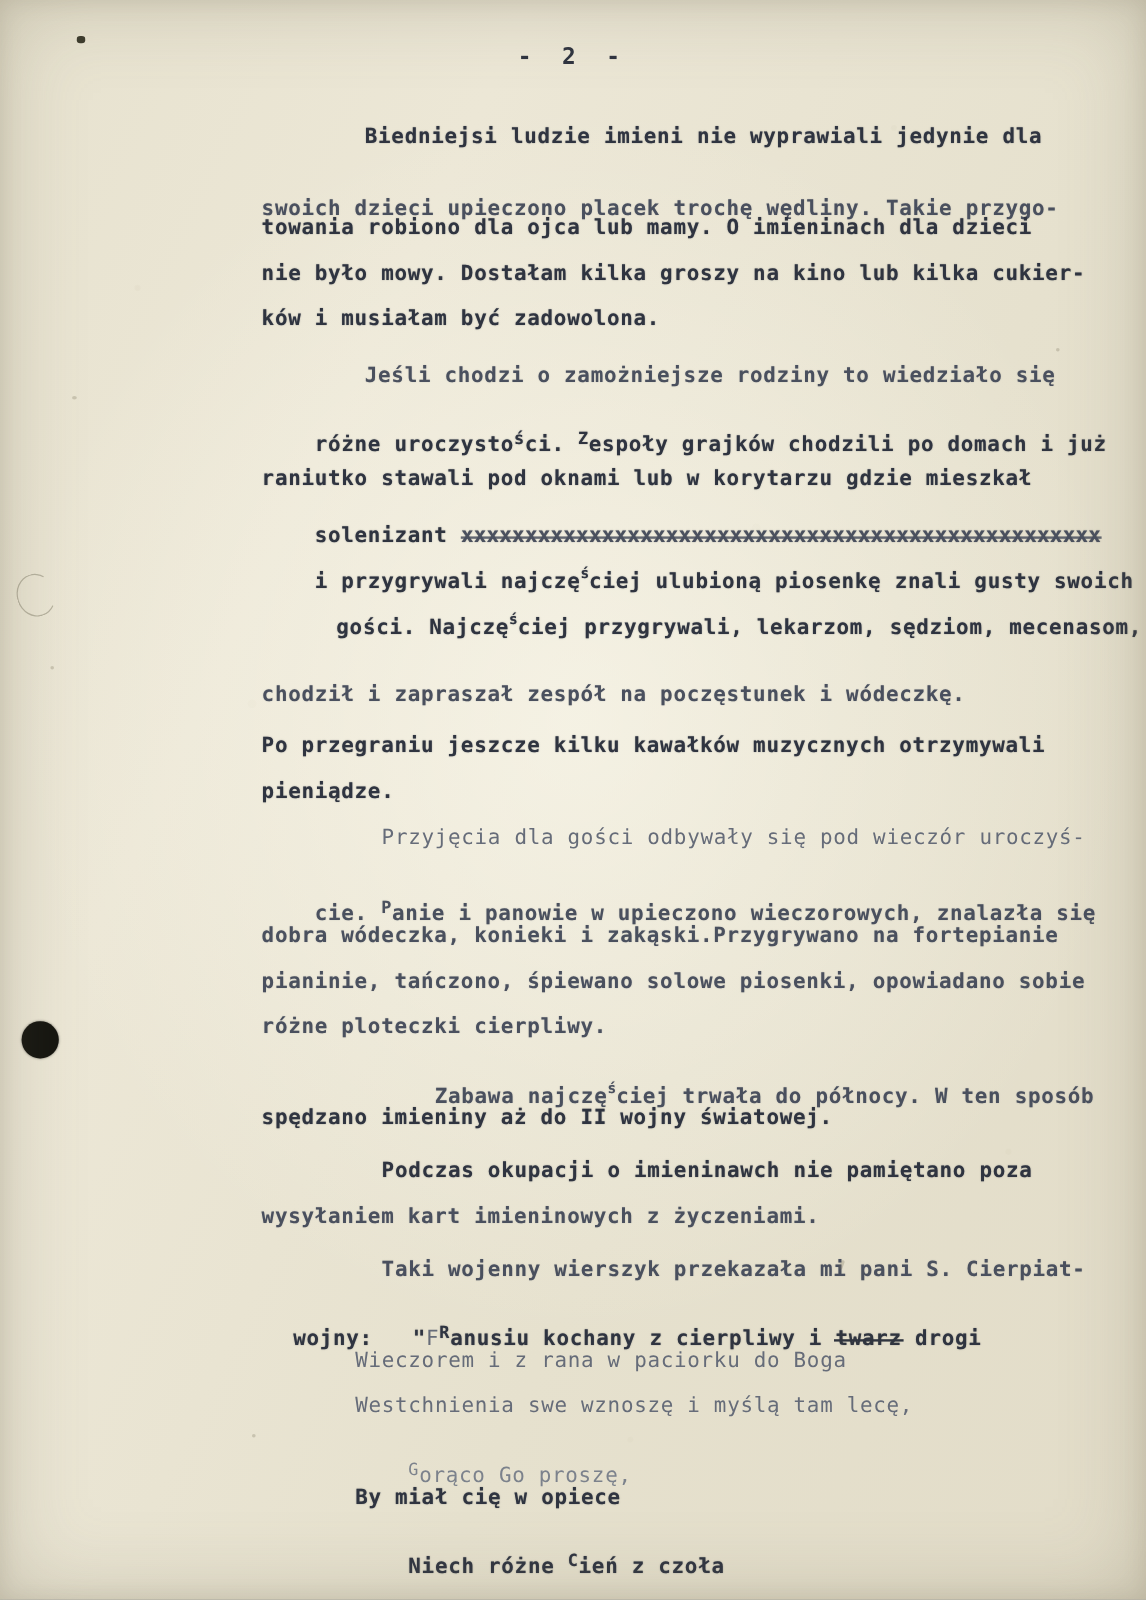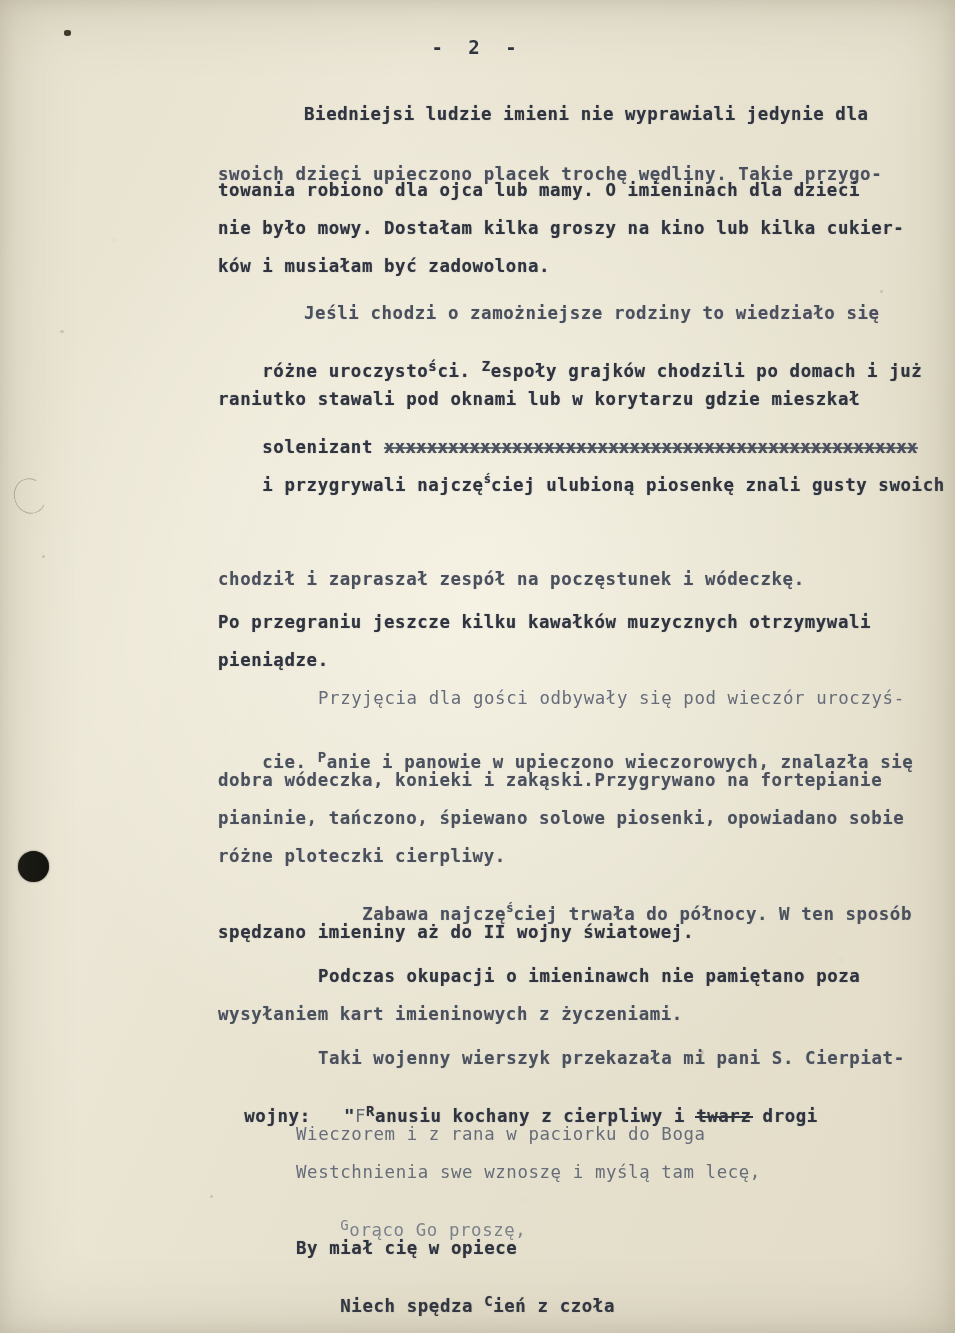--- a/index.html
+++ b/index.html
@@ -171,20 +171,23 @@
   <div class="typed body-line" style="top:389px;">raniutko stawali pod oknami lub w korytarzu gdzie mieszkał</div>
 
   <div class="typed body-line" style="top:417px;">
     <span>solenizant </span><span class="xedout">xxxxxxxxxxxxxxxxxxxxxxxxxxxxxxxxxxxxxxxxxxxxxxxxxx</span>
   </div>
 
   <div class="typed body-line" style="top:455px;">
     <span>i przygrywali najczę</span><span class="tiny-mark">ś</span><span>ciej ulubioną piosenkę znali gusty swoich</span>
   </div>
 
+  <div class="typed" style="top:493px; left:236px;">
+    <span>gości. Najczę</span><span class="tiny-mark">ś</span><span>ciej przygrywali, lekarzom, sędziom, mecenasom,</span>
+  </div>
 
   <div class="typed body-line f1" style="top:569px;">chodził i zapraszał zespół na poczęstunek i wódeczkę.</div>
   <div class="typed body-line" style="top:612px;">Po przegraniu jeszcze kilku kawałków muzycznych otrzymywali</div>
   <div class="typed body-line" style="top:650px;">pieniądze.</div>
 
   <div class="typed f2" style="top:688px; left:318px;">Przyjęcia dla gości odbywały się pod wieczór uroczyś-</div>
 
   <div class="typed body-line f1" style="top:732px;">
     <span>cie. </span><span class="raised">P</span><span>anie i panowie w upieczono wieczorowych, znalazła się</span>
   </div>
@@ -210,21 +213,21 @@
   <div class="typed f2" style="top:1124px; left:296px;">Wieczorem i z rana w paciorku do Boga</div>
   <div class="typed f2" style="top:1162px; left:296px;">Westchnienia swe wznoszę i myślą tam lecę,</div>
 
   <div class="typed f3" style="top:1200px; left:296px;">
     <span class="raised">G</span><span>orąco Go proszę,</span>
   </div>
 
   <div class="typed" style="top:1238px; left:296px;">By miał cię w opiece</div>
 
   <div class="typed" style="top:1276px; left:296px;">
-    <span>Niech spędza </span><span class="raised">C</span><span>ień z czoła</span>
+    <span>Niech różne </span><span class="raised">C</span><span>ień z czoła</span>
   </div>
 
   <div class="blot" id="ink-blot-large"></div>
   <div class="blot" id="ink-speck-top"></div>
   <div id="pencil-c"></div>
 
   <div class="fleck" style="left:60px; top:330px; width:4px; height:3px;"></div>
   <div class="fleck" style="left:42px; top:555px; width:3px; height:3px;"></div>
   <div class="fleck" style="left:880px; top:290px; width:3px; height:3px;"></div>
   <div class="fleck" style="left:700px; top:1050px; width:3px; height:8px; border-radius:2px; transform:rotate(20deg);"></div>

